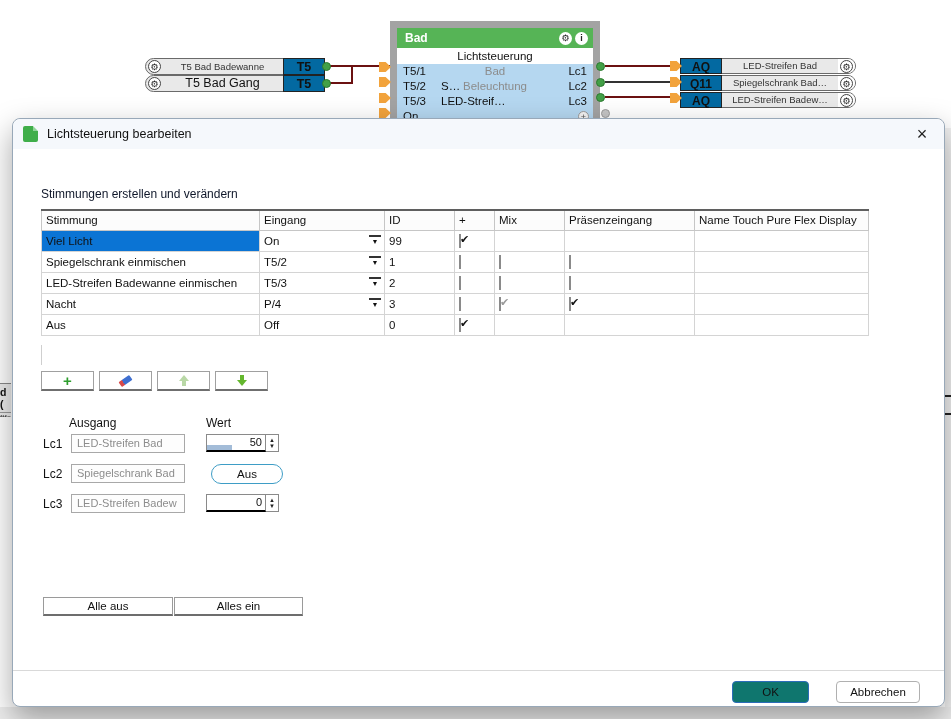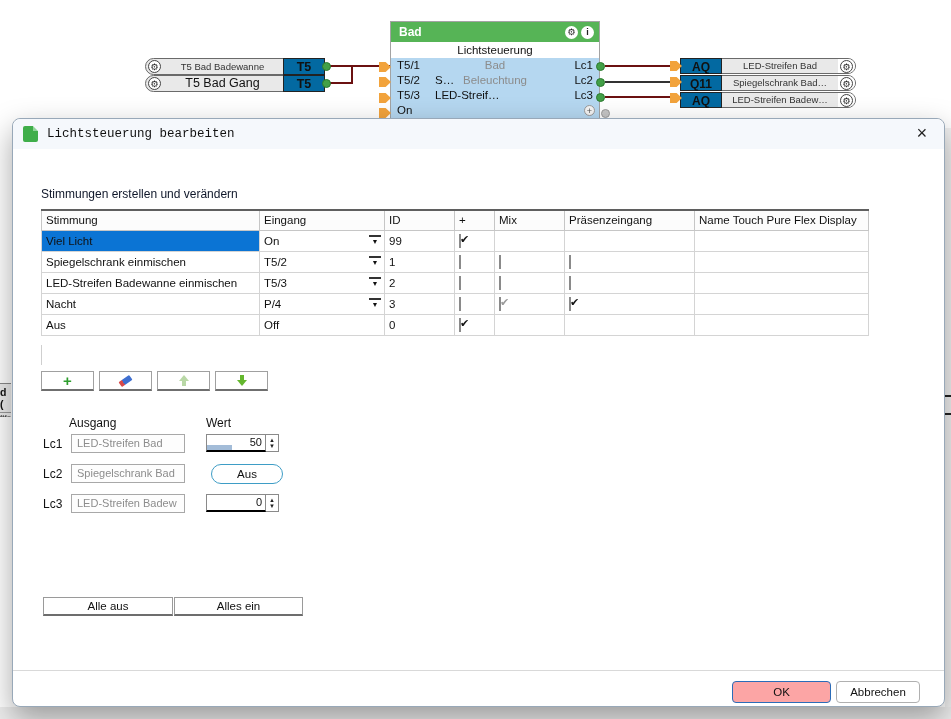--- a/index.html
+++ b/index.html
@@ -14,21 +14,21 @@
                background:#fff; font-size:9px; line-height:12px; text-align:center; color:#222; }
   .lnode .nlabel { flex:1; text-align:center; font-size:9.5px; color:#333; line-height:15px;
                    white-space:nowrap; overflow:hidden; }
   .lnode.big .nlabel { font-size:12.5px; color:#111; }
   .ncode { width:42px; border:1px solid #222; margin:-1px -1px -1px 0; background:#0369a1; text-align:center;
            font-size:12.5px; font-weight:bold; line-height:16px; color:#111; }
   .odot { position:absolute; width:9px; height:9px; border-radius:50%; background:#43a047; border:1px solid #2c7a30; z-index:2; }
   .gdot { background:#c5c5c5; border-color:#9a9a9a; }
   .wire { position:absolute; z-index:1; }
 
-  .fblock { position:absolute; left:390px; top:21px; width:210px; border:1px solid #a3a3a3; z-index:1; }
+  .fblock { position:absolute; left:390px; top:21px; width:210px; border:7px solid #a3a3a3; z-index:1; }
   .bheader { height:20px; background:#56b456; color:#fff; display:flex; align-items:center; padding:0 5px 0 8px;
              font-size:12px; font-weight:bold; }
   .bicon { width:13px; height:13px; background:#fff; border-radius:50%; color:#222; font-size:9px;
            line-height:13px; text-align:center; margin-left:3px; font-weight:bold; }
   .bsub { height:16px; background:#fff; text-align:center; font-size:11.5px; line-height:16px; color:#111; }
   .bbody { background:#b5d7f0; height:62px; position:relative; }
   .brow { position:relative; height:15px; font-size:11.5px; line-height:15px; color:#111; }
   .bin { position:absolute; left:6px; white-space:nowrap; }
   .bname { position:absolute; left:44px; white-space:nowrap; }
   .bcenter { position:absolute; left:0; right:0; text-align:center; color:#8c8c8c; }
@@ -51,21 +51,21 @@
   .frag-left .f1 { font-size:10.5px; font-weight:bold; color:#111; display:block; margin-top:2px; }
   .frag-left .f2 { font-size:8px; color:#333; display:block; border-top:1px solid #9a9a9a; margin-top:2px; }
   .frag-rcol { position:absolute; right:0; top:128px; width:6px; height:579px; background:#f2f2f2; z-index:1; }
   .frag-rw { position:absolute; right:0; width:6px; height:2px; background:#222; z-index:2; }
   .bottom-strip { position:absolute; left:0; top:707px; width:951px; height:12px; background:#ededed; z-index:1; }
 
   
   #dialog { position:absolute; left:12px; top:118px; width:933px; height:589px; background:#fff;
             border:1px solid #98a8b8; border-radius:8px; box-shadow:0 12px 30px rgba(0,0,0,.35); z-index:10; }
   .titlebar { height:30px; display:flex; align-items:center; padding:0 8px 0 10px;
-              background:#f5f8fc; border-radius:8px 8px 0 0;font-family:Liberation Mono, monospace; }
+              background:#f5f8fc; border-radius:8px 8px 0 0; }
   .appicon { width:15px; height:16px; background:#3fae4a; border-radius:2px; position:relative; }
   .appicon:after { content:""; position:absolute; right:0; top:0; border-style:solid; border-width:0 5px 5px 0;
                    border-color:#f5f8fc #f5f8fc #8fd598 #8fd598; }
   .dtitle { margin-left:9px; font-size:12.5px; color:#111; }
   .dclose { margin-left:auto; width:28px; text-align:center; font-size:18px; color:#222; line-height:26px; cursor:default; }
 
   .tabstrip { position:absolute; left:15px; right:14px; top:37px; height:24px; border-bottom:1px solid #b0b0b0; }
   .tab { display:inline-block; vertical-align:bottom; border:1px solid #b0b0b0; background:#fff;
          font-size:11.5px; color:#111; padding:0 9px; height:20px; line-height:19px; margin-right:-1px; }
   .tab.active { height:24px; line-height:23px; font-size:12px; border-bottom:1px solid #fff; position:relative; z-index:2; }
@@ -107,21 +107,21 @@
   .spin-bar { position:absolute; left:0; bottom:0; height:5px; background:#a3bcd8; }
   .spin-btns { width:13px; height:18px; border:1px solid #8a8a8a; border-left:none; background:#fff;
                display:flex; flex-direction:column; align-items:center; justify-content:center; }
   .spin-btns span { font-size:6px; line-height:6px; color:#222; }
   .aus-btn { position:absolute; width:72px; height:20px; border:1px solid #3e9dc6; border-radius:10px; background:#fff;
              font-size:11.5px; text-align:center; line-height:18px; color:#111; }
   .wide-btn { position:absolute; top:478px; height:19px; background:#fff; border:1px solid #9a9a9a;
               border-bottom:2px solid #6d6d6d; font-size:11.5px; text-align:center; line-height:16px; color:#111; }
 
   .footer-sep { position:absolute; left:0; right:0; top:551px; border-top:1px solid #d9d9d9; }
-  .ok-btn { position:absolute; left:719px; top:562px; width:99px; height:22px; background:#fca5a5; border:1px solid #2b6cb8;
+  .ok-btn { position:absolute; left:719px; top:562px; width:77px; height:22px; background:#0f766e; border:1px solid #2b6cb8;
             border-radius:4px; font-size:11.5px; text-align:center; line-height:20px; color:#111; }
   .cancel-btn { position:absolute; left:823px; top:562px; width:84px; height:22px; background:#fff; border:1px solid #b0b0b0;
                 border-radius:4px; font-size:11.5px; text-align:center; line-height:20px; color:#111; }
 </style>
 </head>
 <body>
 
 <div id="app">
 
   <div class="lnode" style="top:58px;">

